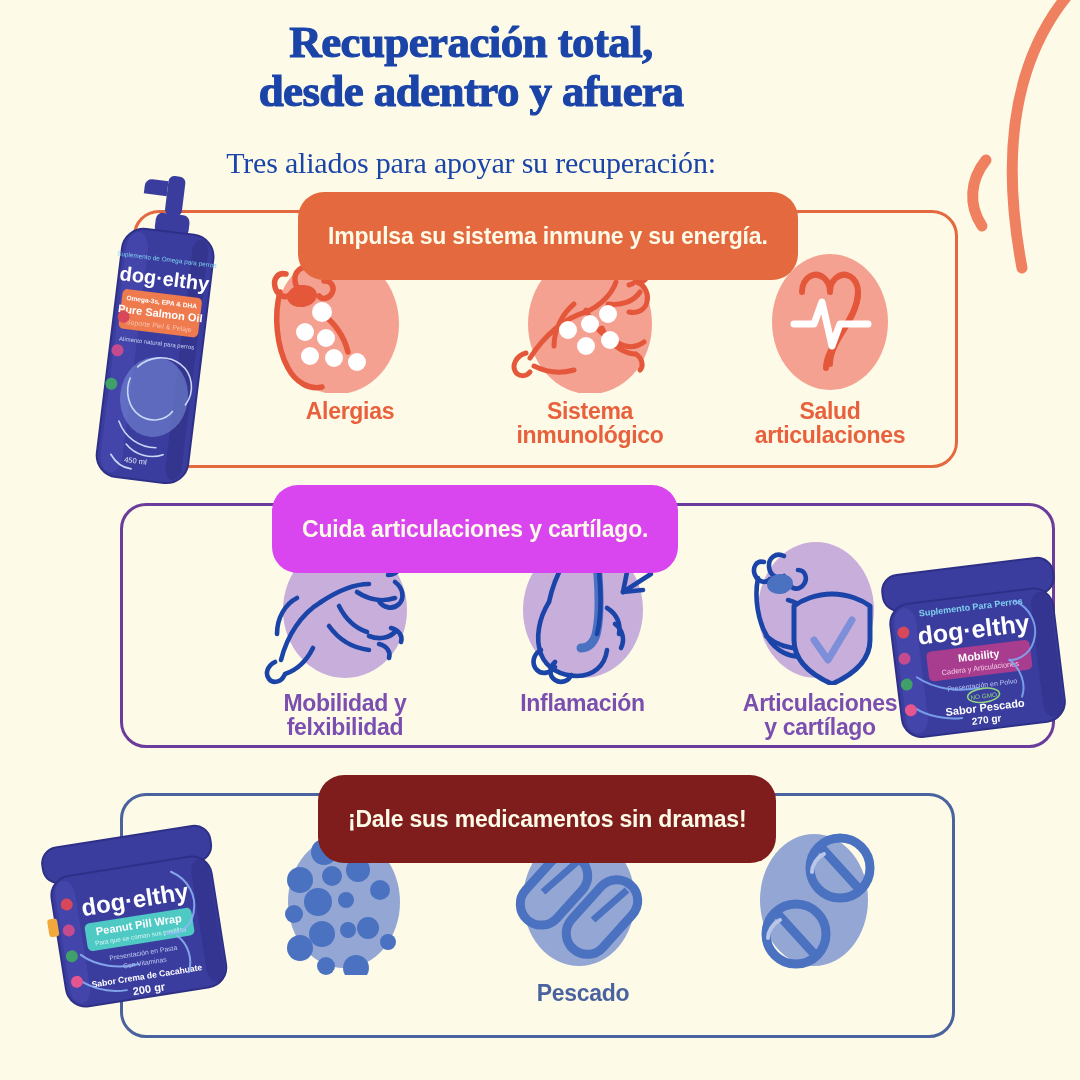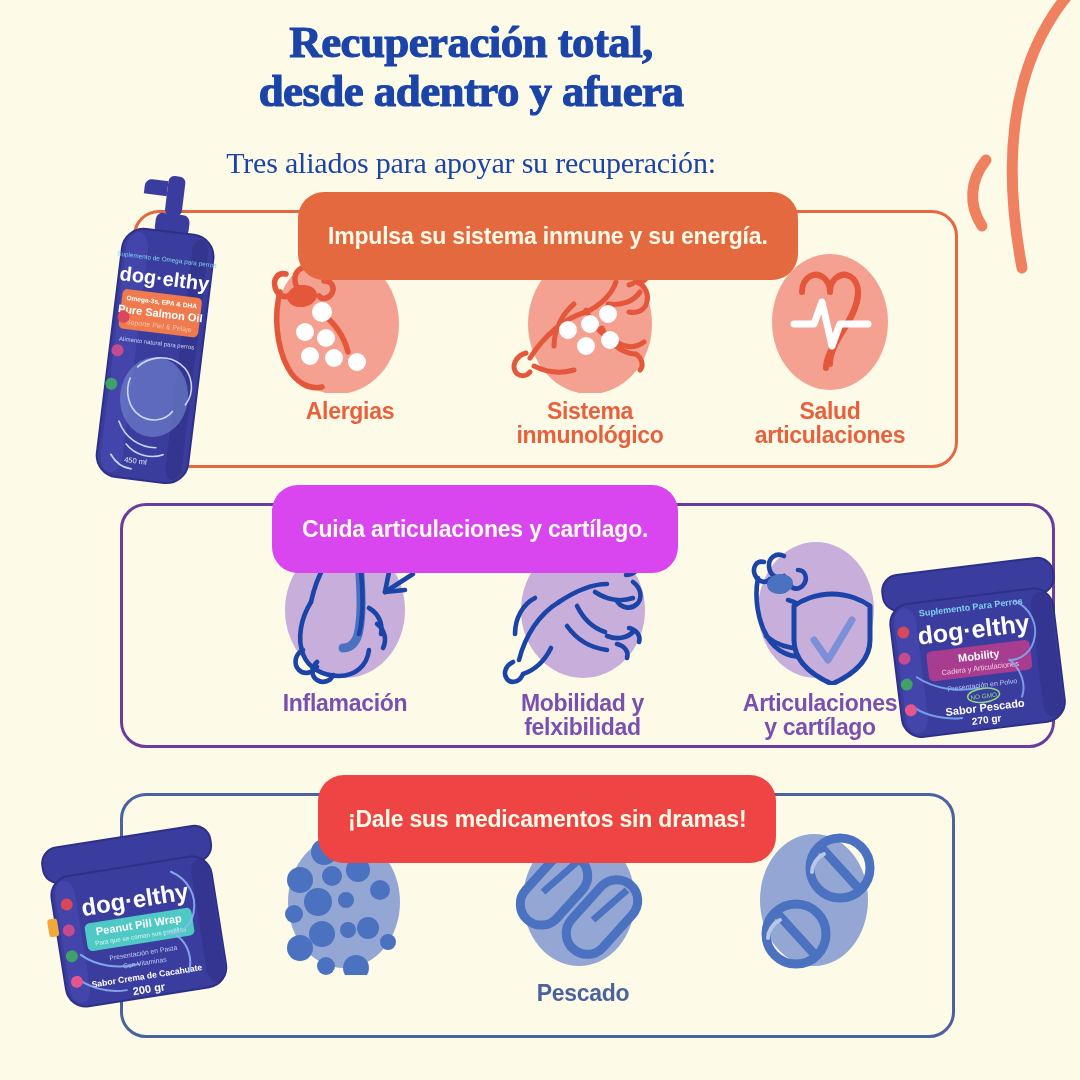--- a/index.html
+++ b/index.html
@@ -39,21 +39,21 @@
   .card.blue{border-color:#4A629E;}
 
   
   .badge{
     position:absolute;display:flex;align-items:center;justify-content:center;
     height:64px;border-radius:26px;color:#FDFBE8;font-weight:bold;font-size:23px;
     letter-spacing:-0.2px;white-space:nowrap;padding:12px 30px;z-index:6;
   }
   .badge.orange{background:#E4693F;}
   .badge.purple{background:#d946ef;}
-  .badge.blue{background:#ef4444;text-align:center;}
+  .badge.blue{background:#7f1d1d;text-align:center;}
 
   
   .icons{position:absolute;display:flex;justify-content:space-between;z-index:4;}
   .icon-cell{width:200px;text-align:center;position:relative;}
   .icon-art{width:200px;height:145px;display:block;margin:0 auto;}
   .icon-label{
     font-weight:bold;font-size:23px;line-height:1.06;margin-top:6px;letter-spacing:-0.3px;
   }
   .lbl-orange{color:#E8603C;}
   .lbl-purple{color:#7B4FB0;}
@@ -197,44 +197,20 @@
         <text x="70" y="296" fill="#E6ECFB" font-size="7.5" font-family="Liberation Sans, sans-serif">450 ml</text>
       </g>
     </svg>
   </div>
 
   <div class="card purple" style="left:120px;top:503px;width:935px;height:245px;"></div>
 
   <div class="badge purple" style="left:272px;top:485px;">Cuida articulaciones y cartílago.</div>
 
   <div class="icons" style="left:245px;top:540px;width:675px;">
-
-    <div class="icon-cell">
-      <svg class="icon-art" viewBox="0 0 200 145">
-        <ellipse cx="100" cy="70" rx="60" ry="68" fill="#C7AEDB"></ellipse>
-        <path d="M112 4 c4 34 6 64 2 86 c-2 12 -8 18 -16 18" stroke="#4A72C0" stroke-width="9" fill="none" stroke-linecap="round"></path>
-        <g stroke="#1B44A8" stroke-width="4.6" fill="none" stroke-linecap="round" stroke-linejoin="round">
-          <path d="M66 62 c-10 16 -14 36 -8 52 c5 14 20 22 36 22 c16 0 28 -10 30 -26"></path>
-          <path d="M66 62 c6 -28 20 -52 36 -60"></path>
-          <path d="M112 2 c6 36 8 68 2 92"></path>
-          <path d="M58 110 c-8 4 -10 14 -4 20 c5 5 14 3 18 -3"></path>
-          <path d="M72 122 c-6 6 -6 14 0 18 c6 4 14 1 16 -5"></path>
-          <path d="M124 68 c10 6 14 16 12 26"></path>
-          <path d="M132 84 c8 6 10 16 6 24"></path>
-        </g>
-        <g stroke="#1B44A8" stroke-width="4.6" fill="none" stroke-linecap="round" stroke-linejoin="round">
-          <path d="M168 34 l-28 18"></path>
-          <path d="M140 52 l20 -2"></path>
-          <path d="M140 52 l4 -20"></path>
-        </g>
-      </svg>
-      <div class="icon-label lbl-purple">
-        <span>Inflamación</span>
-      </div>
-    </div>
 
     <div class="icon-cell">
       <svg class="icon-art" viewBox="0 0 200 145">
         <ellipse cx="100" cy="70" rx="62" ry="68" fill="#C7AEDB"></ellipse>
         <g stroke="#1B44A8" stroke-width="4.6" fill="none" stroke-linecap="round" stroke-linejoin="round">
           <path d="M30 122 c-8 4 -10 12 -6 17 c4 5 12 3 15 -3"></path>
           <path d="M36 120 c6 -24 20 -46 40 -58"></path>
           <path d="M52 58 c-12 6 -20 20 -20 36"></path>
           <path d="M76 62 c18 -12 34 -18 48 -18"></path>
           <path d="M122 26 c-4 -10 2 -18 12 -16 c9 2 14 12 11 20"></path>
@@ -245,20 +221,44 @@
           <path d="M124 96 c10 4 20 2 26 -4"></path>
           <path d="M134 104 c8 2 12 8 10 14"></path>
           <path d="M146 88 c8 2 12 8 10 14"></path>
           <path d="M84 86 c10 14 24 22 40 24"></path>
           <path d="M40 134 c12 -4 22 -14 28 -26"></path>
         </g>
       </svg>
       <div class="icon-label lbl-purple">
         <span>Mobilidad y</span><br>
         <span>felxibilidad</span>
+      </div>
+    </div>
+
+    <div class="icon-cell">
+      <svg class="icon-art" viewBox="0 0 200 145">
+        <ellipse cx="100" cy="70" rx="60" ry="68" fill="#C7AEDB"></ellipse>
+        <path d="M112 4 c4 34 6 64 2 86 c-2 12 -8 18 -16 18" stroke="#4A72C0" stroke-width="9" fill="none" stroke-linecap="round"></path>
+        <g stroke="#1B44A8" stroke-width="4.6" fill="none" stroke-linecap="round" stroke-linejoin="round">
+          <path d="M66 62 c-10 16 -14 36 -8 52 c5 14 20 22 36 22 c16 0 28 -10 30 -26"></path>
+          <path d="M66 62 c6 -28 20 -52 36 -60"></path>
+          <path d="M112 2 c6 36 8 68 2 92"></path>
+          <path d="M58 110 c-8 4 -10 14 -4 20 c5 5 14 3 18 -3"></path>
+          <path d="M72 122 c-6 6 -6 14 0 18 c6 4 14 1 16 -5"></path>
+          <path d="M124 68 c10 6 14 16 12 26"></path>
+          <path d="M132 84 c8 6 10 16 6 24"></path>
+        </g>
+        <g stroke="#1B44A8" stroke-width="4.6" fill="none" stroke-linecap="round" stroke-linejoin="round">
+          <path d="M168 34 l-28 18"></path>
+          <path d="M140 52 l20 -2"></path>
+          <path d="M140 52 l4 -20"></path>
+        </g>
+      </svg>
+      <div class="icon-label lbl-purple">
+        <span>Inflamación</span>
       </div>
     </div>
 
     <div class="icon-cell">
       <svg class="icon-art" viewBox="0 0 200 145">
         <ellipse cx="96" cy="70" rx="58" ry="68" fill="#C7AEDB"></ellipse>
         <g stroke="#1B44A8" stroke-width="4.6" fill="none" stroke-linecap="round" stroke-linejoin="round">
           <path d="M44 22 c-8 -2 -12 6 -9 13 c3 7 11 9 15 4"></path>
           <path d="M64 16 c-8 -4 -16 2 -15 11 c1 9 9 13 15 9"></path>
           <path d="M78 30 c7 0 10 8 6 14 c-4 6 -11 6 -14 1"></path>

